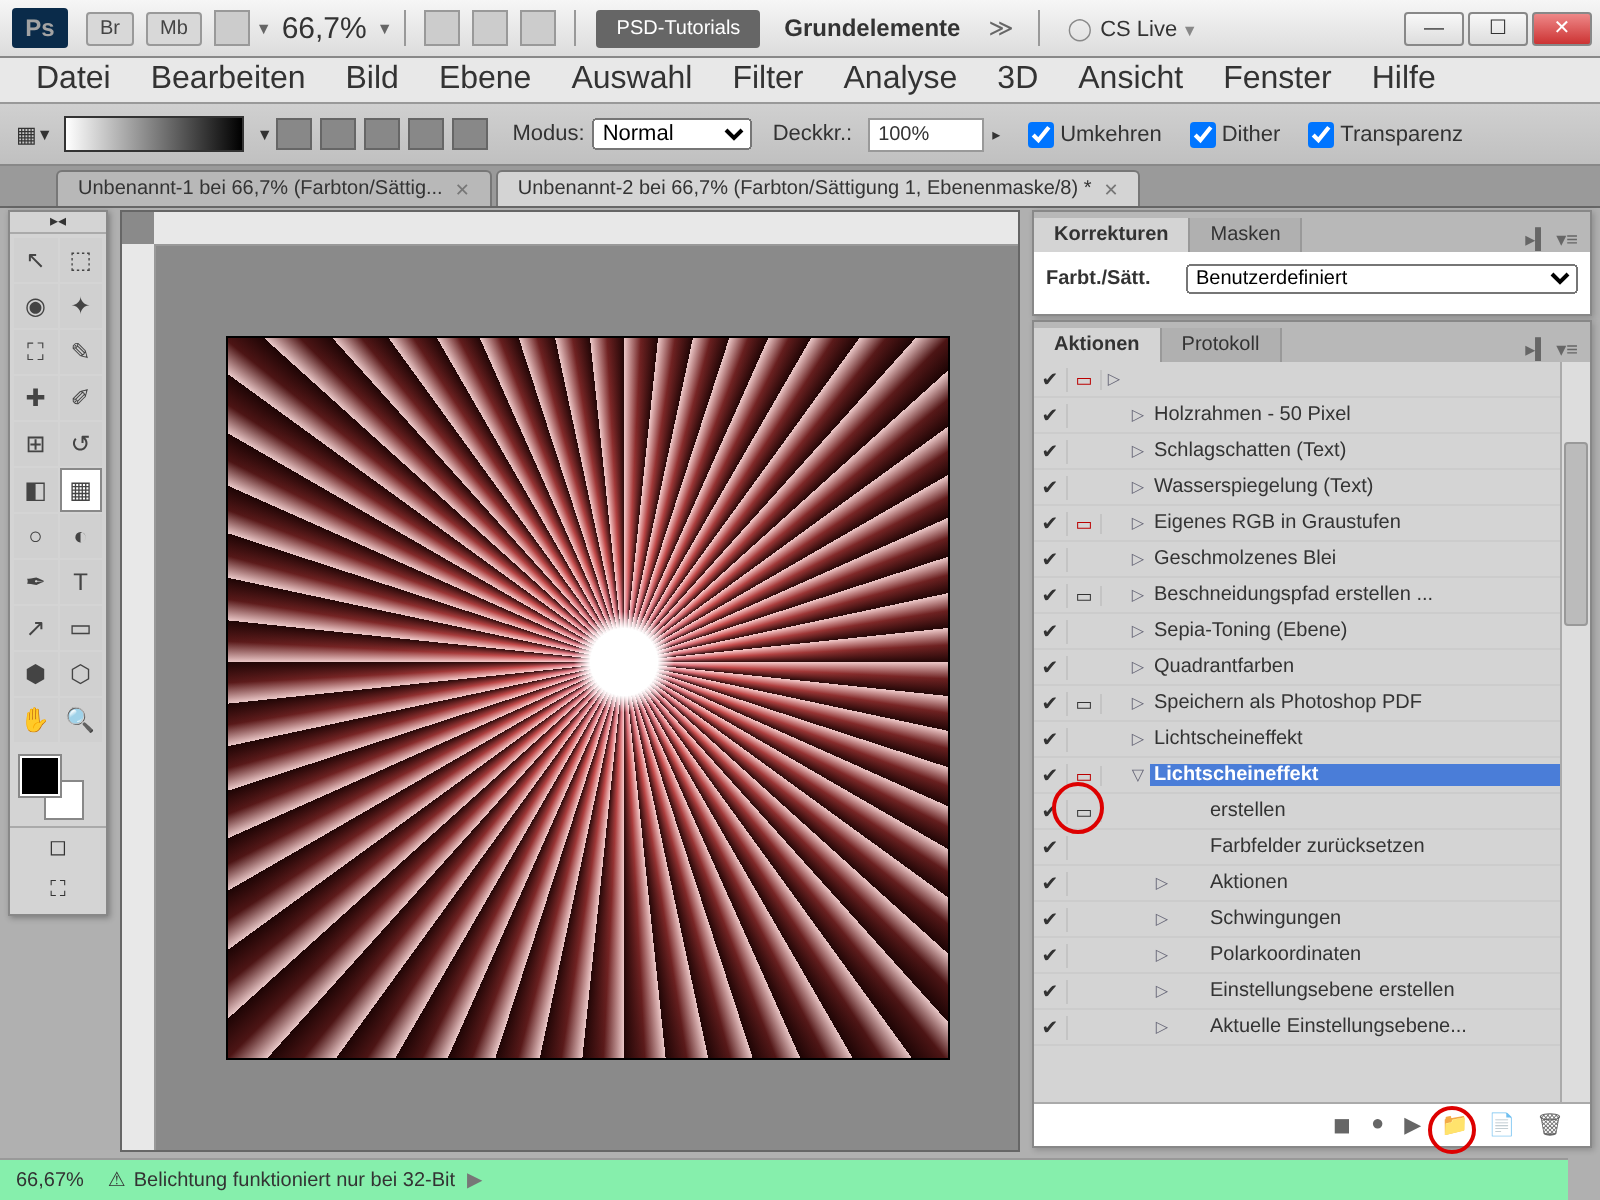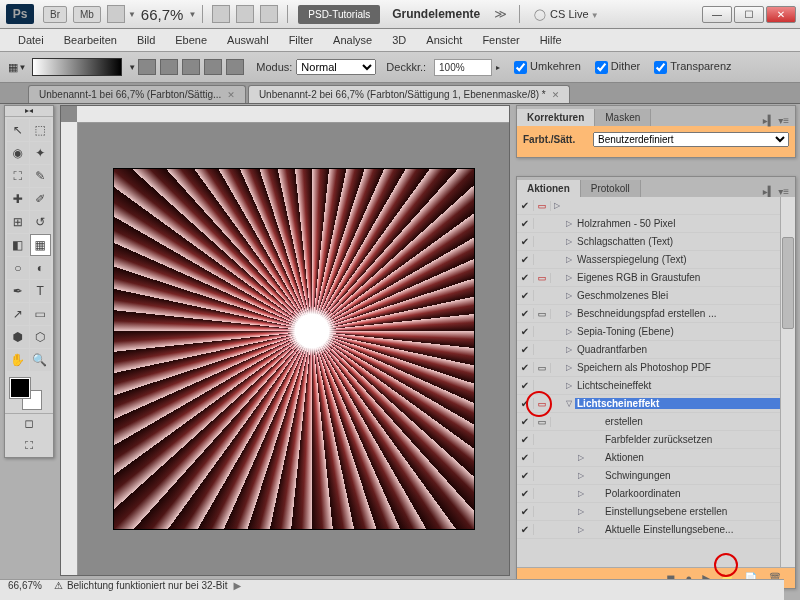--- a/index.html
+++ b/index.html
@@ -12,21 +12,21 @@
 .titlebar .ws{background:#666;color:#fff;padding:4px 10px;border-radius:2px;margin:12px 4px;font-size:10px}
 .titlebar .wsg{padding:4px 8px;font-weight:bold;font-size:12px}
 .titlebar .arr{margin:0 6px;color:#666;font-size:12px}
 .titlebar .cs{margin-left:8px;font-size:11px}
 .titlebar .cs:before{content:"◯";margin-right:4px;color:#888}
 .titlebar .cs:after{content:" ▼";color:#888;font-size:8px}
 .winbtns{margin-left:auto;display:flex;margin-right:4px}
 .winbtns div{width:28px;height:15px;border:1px solid #888;margin-left:2px;background:linear-gradient(#f8f8f8,#ddd);border-radius:2px;display:flex;align-items:center;justify-content:center;font-size:10px}
 .winbtns .cl{background:linear-gradient(#e88,#c33);color:#fff}
 .menubar{height:22px;background:#e8e8e8;display:flex;align-items:center;padding-left:8px;border-bottom:1px solid #999}
-.menubar span{padding:0 10px;font-size:11px}
+.menubar span{padding:0 10px;font-size:16px}
 .optbar{height:30px;background:linear-gradient(#d0d0d0,#c0c0c0);border-bottom:1px solid #888;display:flex;align-items:center;padding-left:8px}
 .optbar .grad{width:88px;height:16px;background:linear-gradient(90deg,#fff,#000);border:1px solid #333;margin:0 6px}
 .optbar .gic{width:16px;height:14px;border:1px solid #666;background:#888;margin:0 2px}
 .optbar .lbl{margin:0 4px 0 10px;font-size:11px}
 .optbar select{font-size:11px;width:80px}
 .optbar .pct{width:48px;border:1px solid #999;background:#fff;padding:2px 4px;margin:0 4px;font-size:10px}
 .optbar label{margin-left:10px;font-size:11px}
 .optbar input[type=checkbox]{vertical-align:middle;margin-right:3px}
 .tabstrip{height:20px;background:#9a9a9a;display:flex;align-items:flex-end;border-bottom:1px solid #666;padding-left:28px}
 .tabstrip .tab{background:#b8b8b8;border:1px solid #777;border-bottom:none;padding:3px 10px;margin-right:2px;font-size:10px;color:#333;display:flex;align-items:center;border-radius:3px 3px 0 0}
@@ -39,42 +39,42 @@
 .toolbox .t.sel{background:#fff;border:1px solid #888}
 .toolbox .sw{height:40px;position:relative}
 .toolbox .fg{position:absolute;width:18px;height:18px;background:#000;border:1px solid #fff;outline:1px solid #888;left:5px;top:5px}
 .toolbox .bg{position:absolute;width:18px;height:18px;background:#fff;border:1px solid #888;left:17px;top:17px}
 .canvas{position:absolute;left:60px;top:4px;right:290px;bottom:4px;background:#8a8a8a;border:1px solid #666}
 .rulerh{position:absolute;left:16px;top:0;right:0;height:16px;background:#e8e8e8;border-bottom:1px solid #999;font-size:7px;overflow:hidden}
 .rulerv{position:absolute;left:0;top:16px;width:16px;bottom:0;background:#e8e8e8;border-right:1px solid #999}
 .cview{position:absolute;left:17px;top:17px;right:0;bottom:0;display:flex;align-items:center;justify-content:center}
 .burst{width:360px;height:360px;background:radial-gradient(circle at 55% 45%,#fff 0%,#fff 6%,transparent 9%),repeating-conic-gradient(from 0deg at 55% 45%,rgba(255,220,220,.9) 0deg,rgba(200,60,60,.3) 3deg,rgba(30,5,5,.9) 6deg),radial-gradient(circle at 55% 45%,#fce 0%,#c55 18%,#622 42%,#180404 78%);border:1px solid #000}
 .rpanel{position:absolute;right:4px;top:4px;width:280px;bottom:4px;display:flex;flex-direction:column}
-.pgrp{background:#fdba74;border:1px solid #888;margin-bottom:18px;box-shadow:1px 1px 3px rgba(0,0,0,.2)}
+.pgrp{background:#ffffff;border:1px solid #888;margin-bottom:2px;box-shadow:1px 1px 3px rgba(0,0,0,.2)}
 .ptabs{height:20px;display:flex;background:#b8b8b8;align-items:flex-end}
 .ptabs .pt{padding:3px 10px;font-size:10px;border-right:1px solid #999;background:#b0b0b0}
 .ptabs .pt.act{background:#d4d4d4;font-weight:bold}
 .ptabs .pm{margin-left:auto;padding:0 6px;font-size:10px;color:#666}
 .pbody{padding:6px;font-size:10px}
 .pbody .row{display:flex;align-items:center;margin-bottom:4px}
 .pbody select{flex:1;font-size:10px}
 .actlist{height:370px;overflow:hidden;position:relative;background:#d4d4d4;font-size:10px}
 .actlist .ar{display:flex;align-items:center;height:17px;border-bottom:1px solid #ccc}
 .actlist .ar .ck{width:16px;text-align:center;border-right:1px solid #c4c4c4}
 .actlist .ar .md{width:16px;text-align:center;border-right:1px solid #c4c4c4;font-size:9px}
 .actlist .ar .md.red{color:#b00}
 .actlist .ar .tg{width:12px;text-align:center;color:#667;font-size:8px}
 .actlist .ar .nm{flex:1;padding-left:2px;white-space:nowrap;overflow:hidden}
 .actlist .ar.sel .nm{background:#4a7dd8;color:#fff;font-weight:bold}
 .actlist .ar.sub .nm{padding-left:18px}
 .actlist .sb{position:absolute;right:0;top:0;width:14px;bottom:0;background:#ddd;border-left:1px solid #aaa}
 .actlist .sb .th{position:absolute;left:1px;right:1px;top:40px;height:90px;background:#bbb;border:1px solid #999;border-radius:2px}
 .actfoot{height:20px;border-top:1px solid #aaa;display:flex;align-items:center;justify-content:flex-end;padding:0 8px}
 .actfoot span{margin:0 5px;color:#666;font-size:11px}
-.status{position:absolute;bottom:0;left:0;right:16px;height:20px;background:#e5e5e5;border-top:1px solid #999;display:flex;padding:0 8px;font-size:10px}
+.status{position:absolute;bottom:0;left:0;right:16px;height:20px;background:#86efac;border-top:1px solid #999;display:flex;align-items:center;padding:0 8px;font-size:10px}
 .status .z{margin-right:12px}
 .status .wn{color:#333}
 .circ{position:absolute;border:2px solid #d00;border-radius:50%;pointer-events:none}
 </style>
 </head>
 <body>
 
 <div class="titlebar">
   <div class="ps">Ps</div>
   <div class="chip">Br</div>

